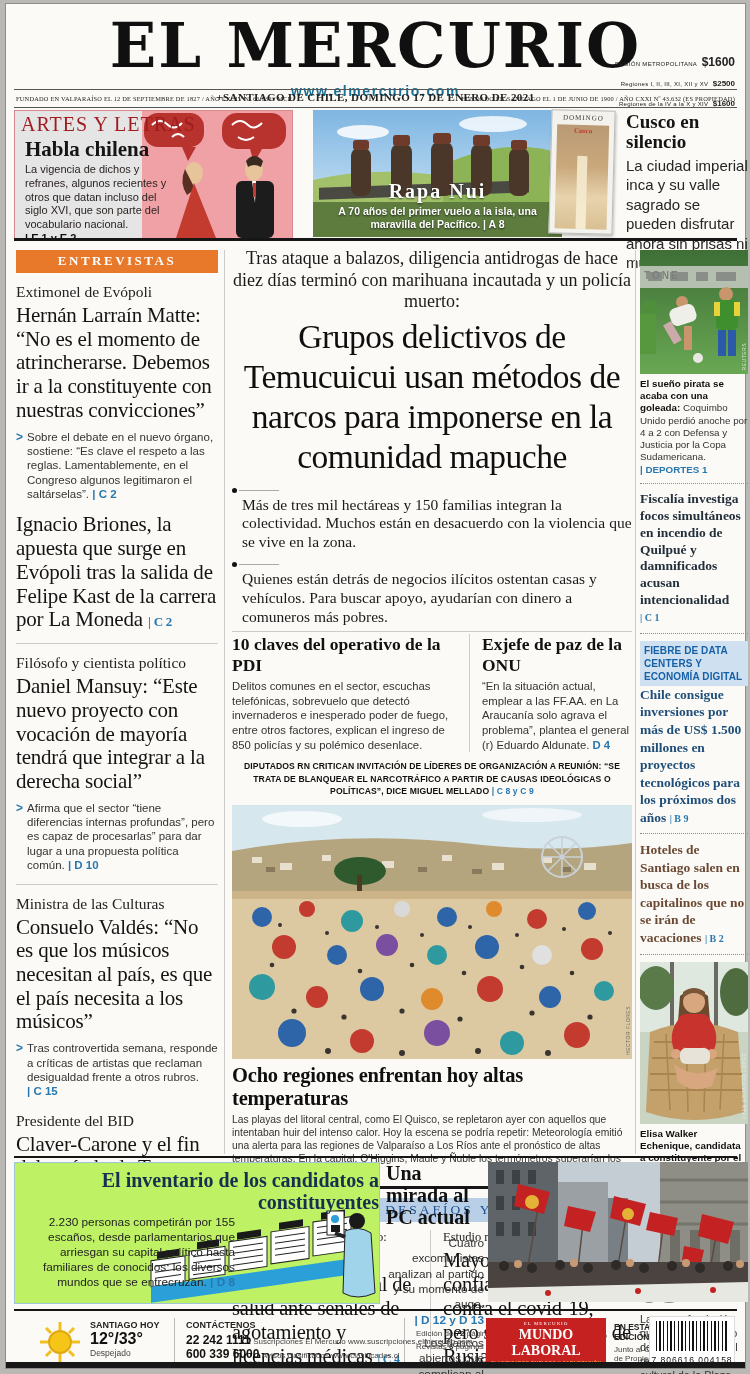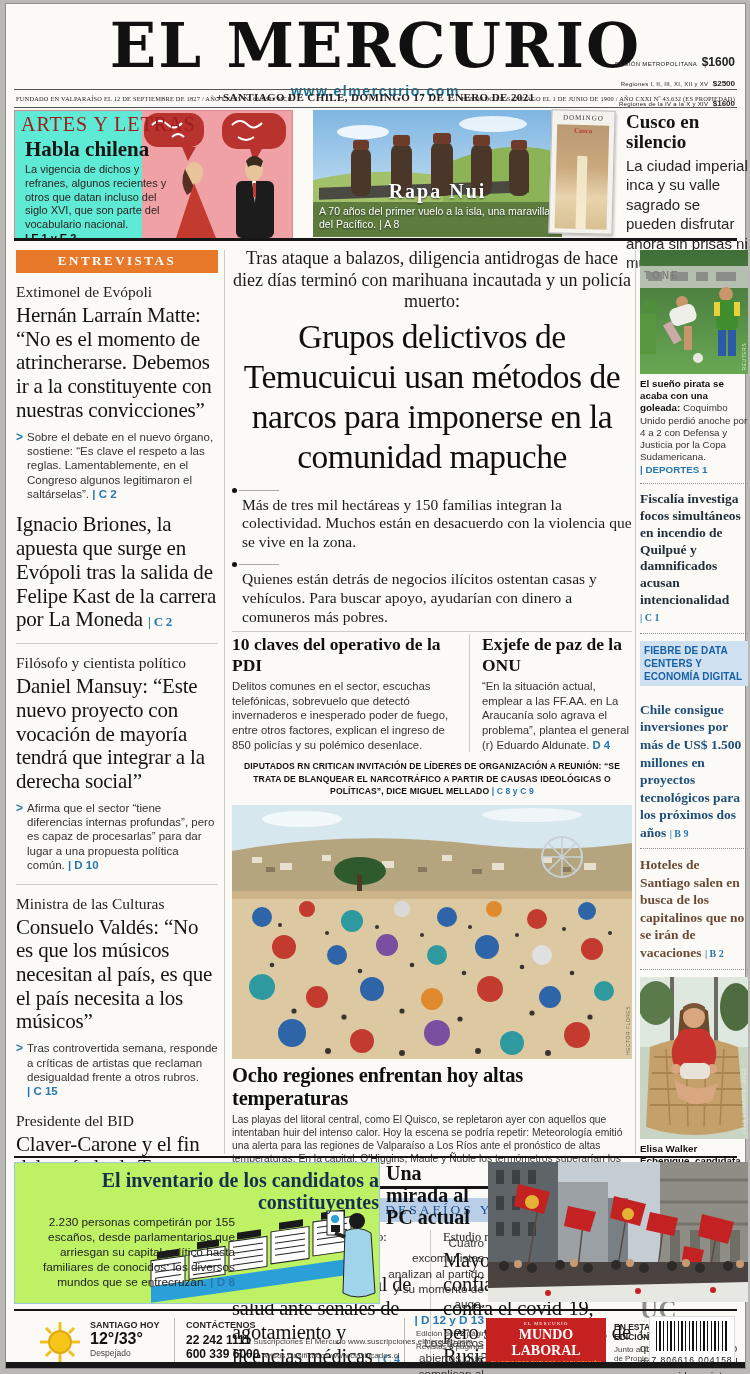--- a/index.html
+++ b/index.html
@@ -17,27 +17,27 @@
   .m-prices{position:absolute;top:47px;right:10px;text-align:right;color:#222;line-height:1.25;}
   .m-prices .big{font-size:12px;font-weight:bold;}
   .m-prices .lbl{font-size:6px;letter-spacing:.3px;}
   .m-prices .sm{font-size:8px;font-weight:bold;}
   .rule{position:absolute;left:8px;right:8px;border-top:1px solid #555;}
   .dateline{position:absolute;top:87px;left:10px;right:10px;height:14px;color:#222;}
   .dl-l{position:absolute;left:0;top:4px;font-size:6.4px;letter-spacing:.2px;}
   .dl-c{position:absolute;left:0;right:0;text-align:center;top:0;font-size:11px;font-weight:bold;letter-spacing:.4px;}
   .dl-r{position:absolute;right:0;top:4px;font-size:6.4px;letter-spacing:.2px;}
   
-  .artes{position:absolute;left:8px;top:106px;width:277px;height:127px;background:#5eead4;border:1px solid #d88a90;overflow:hidden;}
+  .artes{position:absolute;left:8px;top:106px;width:277px;height:127px;background:#e5e5e5;border:1px solid #d88a90;overflow:hidden;}
   .artes-banner{position:absolute;top:2px;left:6px;font-size:20px;color:#9e1b1e;letter-spacing:1px;}
   .artes-title{position:absolute;top:26px;left:10px;font-size:21px;font-weight:bold;color:#151515;}
   .artes-body{position:absolute;top:52px;left:10px;width:150px;font-size:11px;line-height:1.25;color:#2a2422;}
   .rapanui{position:absolute;left:289px;top:106px;width:249px;height:127px;overflow:hidden;margin-left:18px;}
   .rn-title{position:absolute;bottom:34px;left:0;right:0;text-align:center;color:#fff;font-size:20px;font-weight:bold;letter-spacing:2px;text-shadow:0 1px 2px rgba(0,0,0,.6);}
-  .rn-sub{position:absolute;bottom:6px;left:6px;right:6px;color:#fff;font-size:10.5px;font-weight:normal;line-height:1.25;text-shadow:0 1px 2px rgba(0,0,0,.7);}
+  .rn-sub{position:absolute;bottom:6px;left:6px;right:6px;text-align:center;color:#fff;font-size:10.5px;font-weight:bold;line-height:1.25;text-shadow:0 1px 2px rgba(0,0,0,.7);}
   .cover{position:absolute;left:544px;top:106px;width:62px;height:122px;background:#f4f2ec;border:1px solid #bbb;box-shadow:1px 2px 3px rgba(0,0,0,.25);transform:rotate(1.5deg);overflow:hidden;}
   .cover-mag{position:absolute;top:3px;left:0;right:0;text-align:center;font-size:7px;letter-spacing:1px;color:#333;}
   .cover-photo{position:absolute;top:14px;left:5px;right:5px;bottom:4px;background:linear-gradient(180deg,#b99a74 0%,#caa87c 40%,#e7d3ad 70%,#d8c093 100%);}
   .cover-street{position:absolute;left:40%;right:40%;top:30%;bottom:0;background:linear-gradient(180deg,#efe3c4,#f7ecd2);}
   .cover-ttl{position:absolute;top:2px;left:0;right:0;text-align:center;color:#c23b2e;font-size:7px;font-weight:bold;}
   .cusco{position:absolute;left:620px;top:108px;width:122px;height:124px;}
   .cusco-title{font-size:19px;font-weight:bold;color:#141414;line-height:1.05;}
   .cusco-body{margin-top:4px;font-size:15px;line-height:1.3;color:#262626;}
   .mainbar{position:absolute;left:8px;right:8px;top:234px;height:3px;background:#161616;}
   
@@ -76,21 +76,21 @@
   .cv1{width:188px;padding-right:10px;border-right:1px solid #ccc;}
   .cv2{flex:1;padding-left:12px;}
   .cv-kick{font-size:12.5px;color:#222;font-family:"Liberation Serif",serif;}
   .cv-head{font-size:20.5px;line-height:1.18;color:#101010;font-family:"Liberation Serif",serif;margin-top:3px;letter-spacing:-.2px;}
   
   .sport{position:relative;width:108px;height:124px;overflow:hidden;}
   .r-cap{font-size:9.8px;line-height:1.25;color:#333;margin-top:4px;}
   .r-cap b{color:#111;}
   .r-head-navy{font-size:13.5px;font-weight:bold;line-height:1.25;color:#23303c;font-family:"Liberation Serif",serif;}
   .data-banner{background:#cfe1f0;color:#1660a8;font-size:10px;font-weight:bold;line-height:1.3;padding:3px 4px;letter-spacing:.1px;}
-  .r-head-blue{font-size:13.5px;font-weight:bold;line-height:1.3;color:#1f4e79;font-family:"Liberation Serif",serif;margin-top:15px;}
+  .r-head-blue{font-size:13.5px;font-weight:bold;line-height:1.3;color:#1f4e79;font-family:"Liberation Serif",serif;margin-top:0;}
   .r-head-brown{font-size:13.5px;font-weight:bold;line-height:1.3;color:#6b4a35;font-family:"Liberation Serif",serif;}
   .walker{position:relative;width:108px;height:162px;overflow:hidden;}
   .mavi-title{font-size:25px;font-weight:bold;color:#8f8f8f;font-family:"Liberation Serif",serif;letter-spacing:.5px;}
   .mavi-body{font-size:10.8px;line-height:1.3;color:#333;margin-top:3px;}
   
   .bottombar{position:absolute;left:8px;right:8px;top:1152px;height:2px;background:#161616;}
   .inv-box{position:absolute;left:8px;top:1158px;width:364px;height:140px;background:#bef264;border:1px solid #9fc6d8;overflow:hidden;text-align:right;}
   .inv-title{position:absolute;left:10px;top:6px;font-size:20px;font-weight:bold;color:#15314f;font-family:"Liberation Serif",serif;line-height:1.1;}
   .inv-body{position:absolute;left:10px;top:52px;width:210px;font-size:11.8px;line-height:1.28;color:#222;}
   .pc{position:absolute;left:380px;top:1158px;width:98px;height:140px;text-align:right;}

